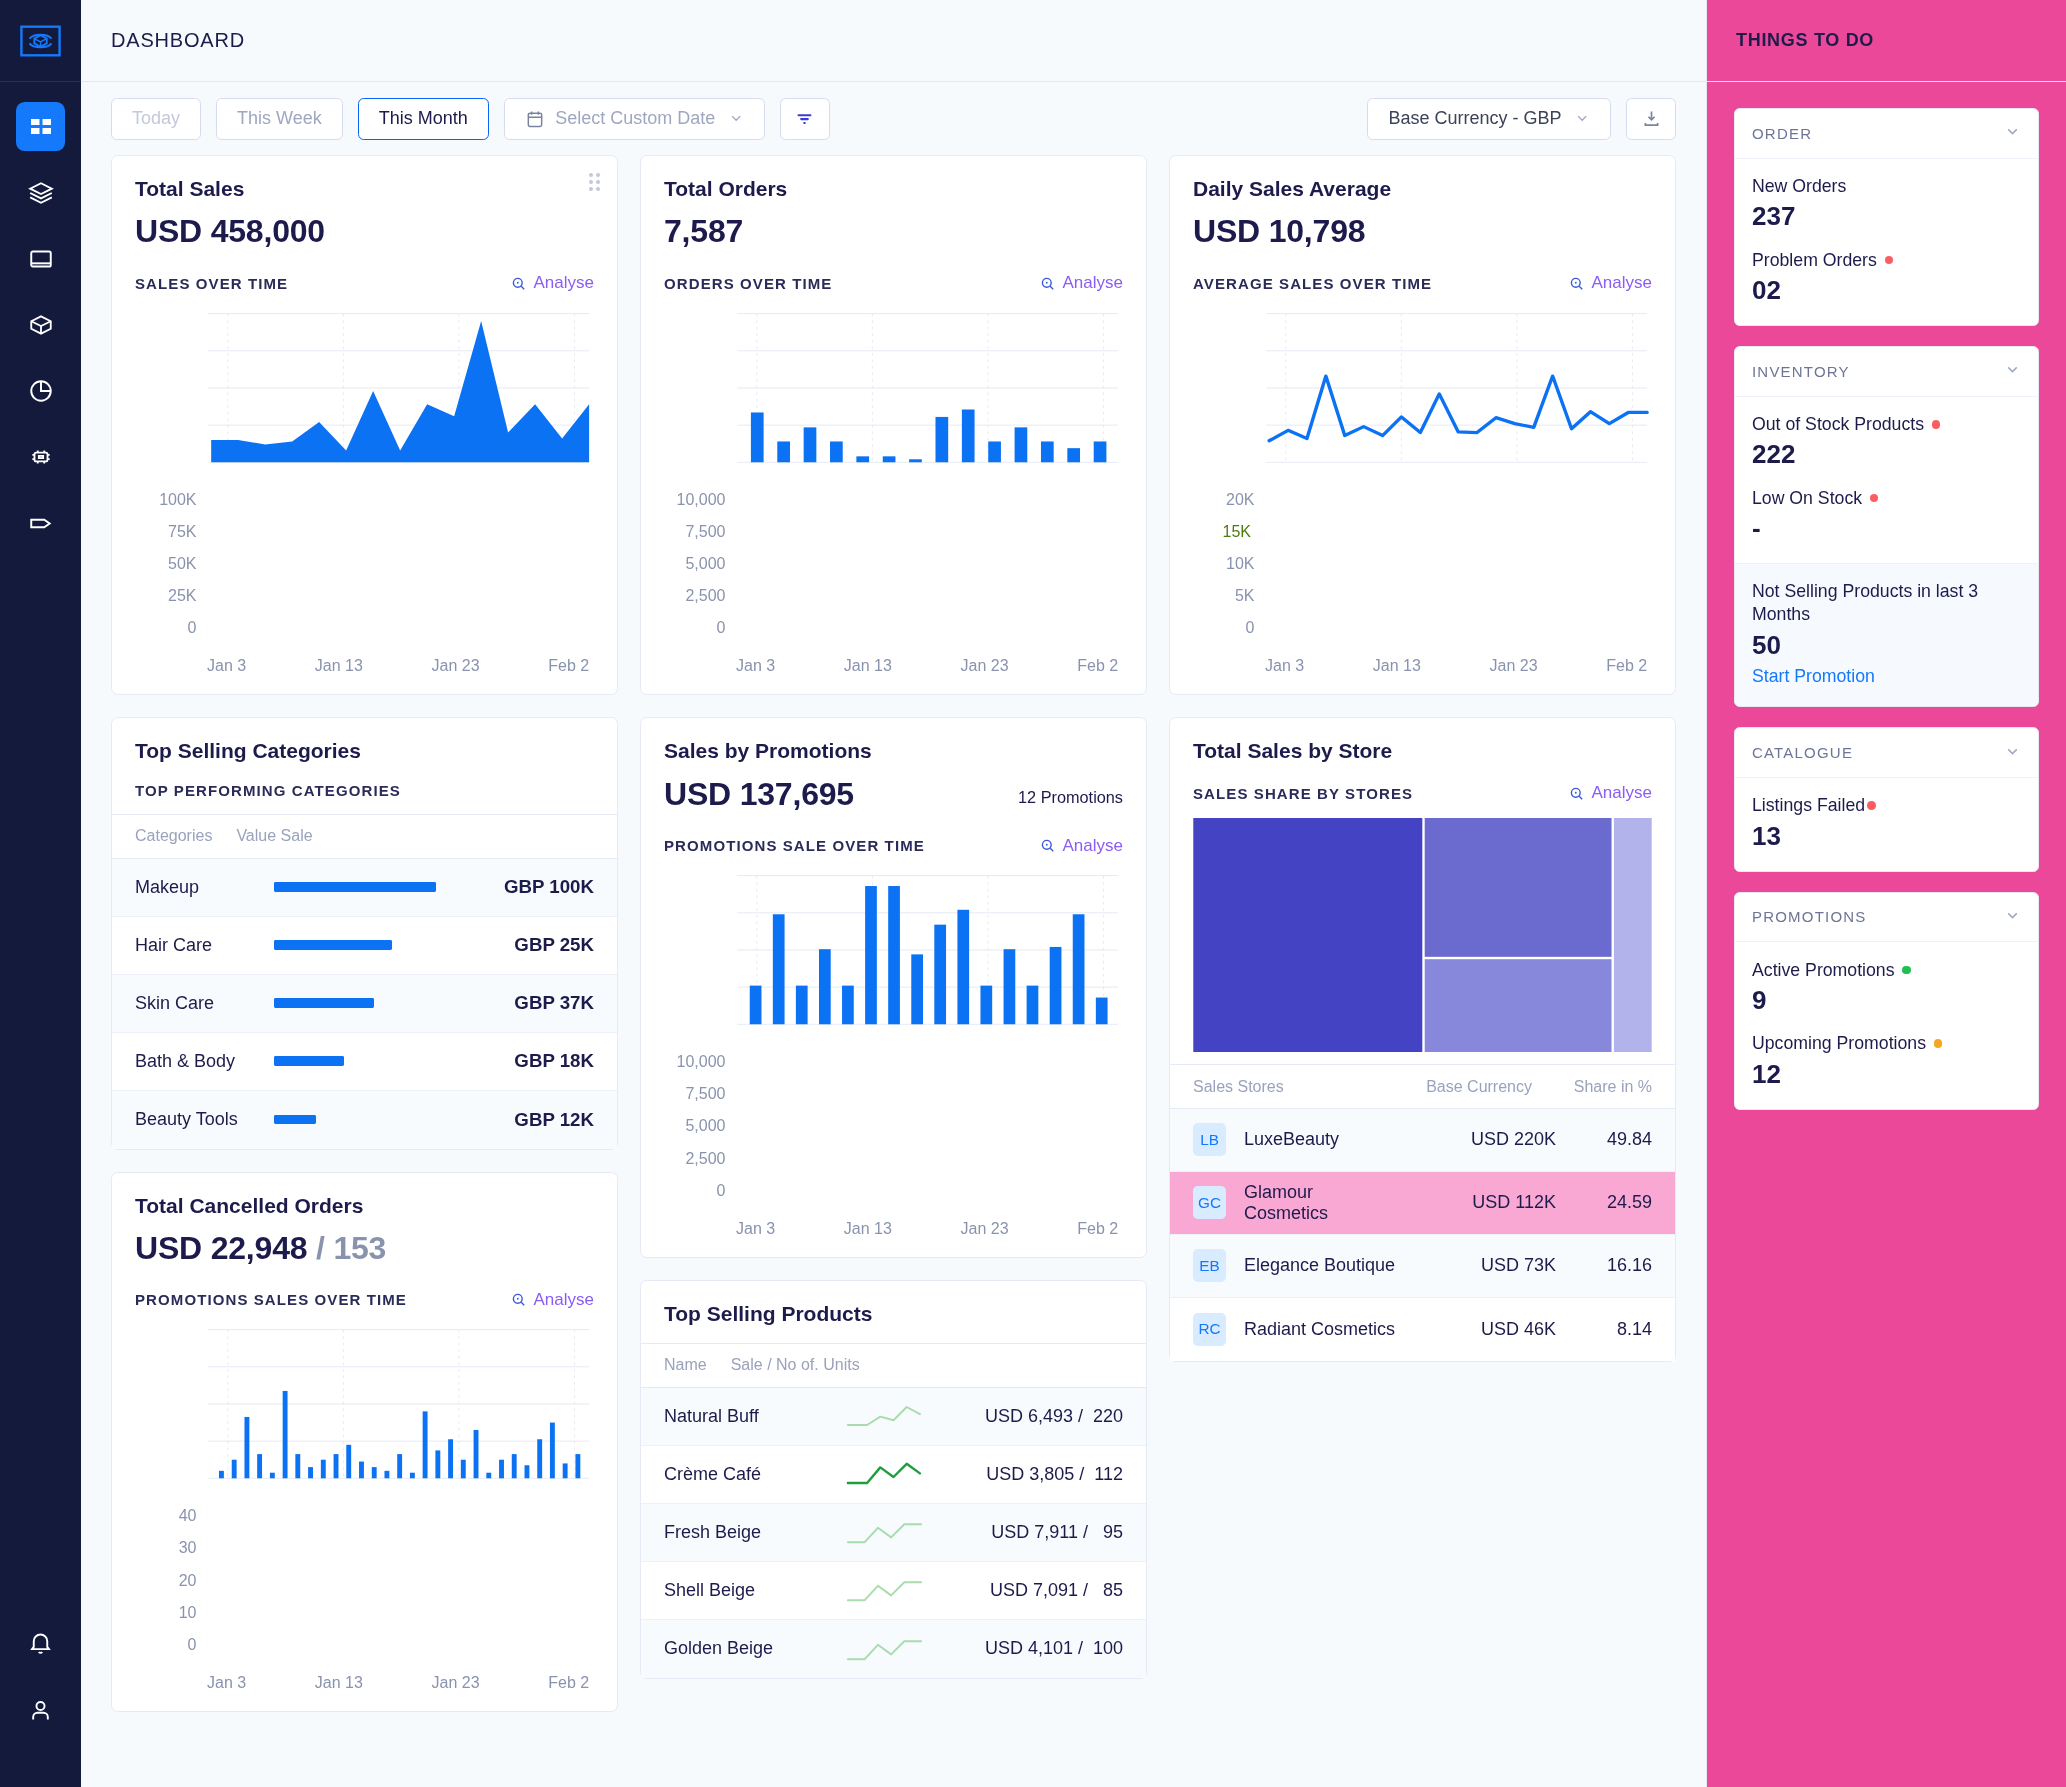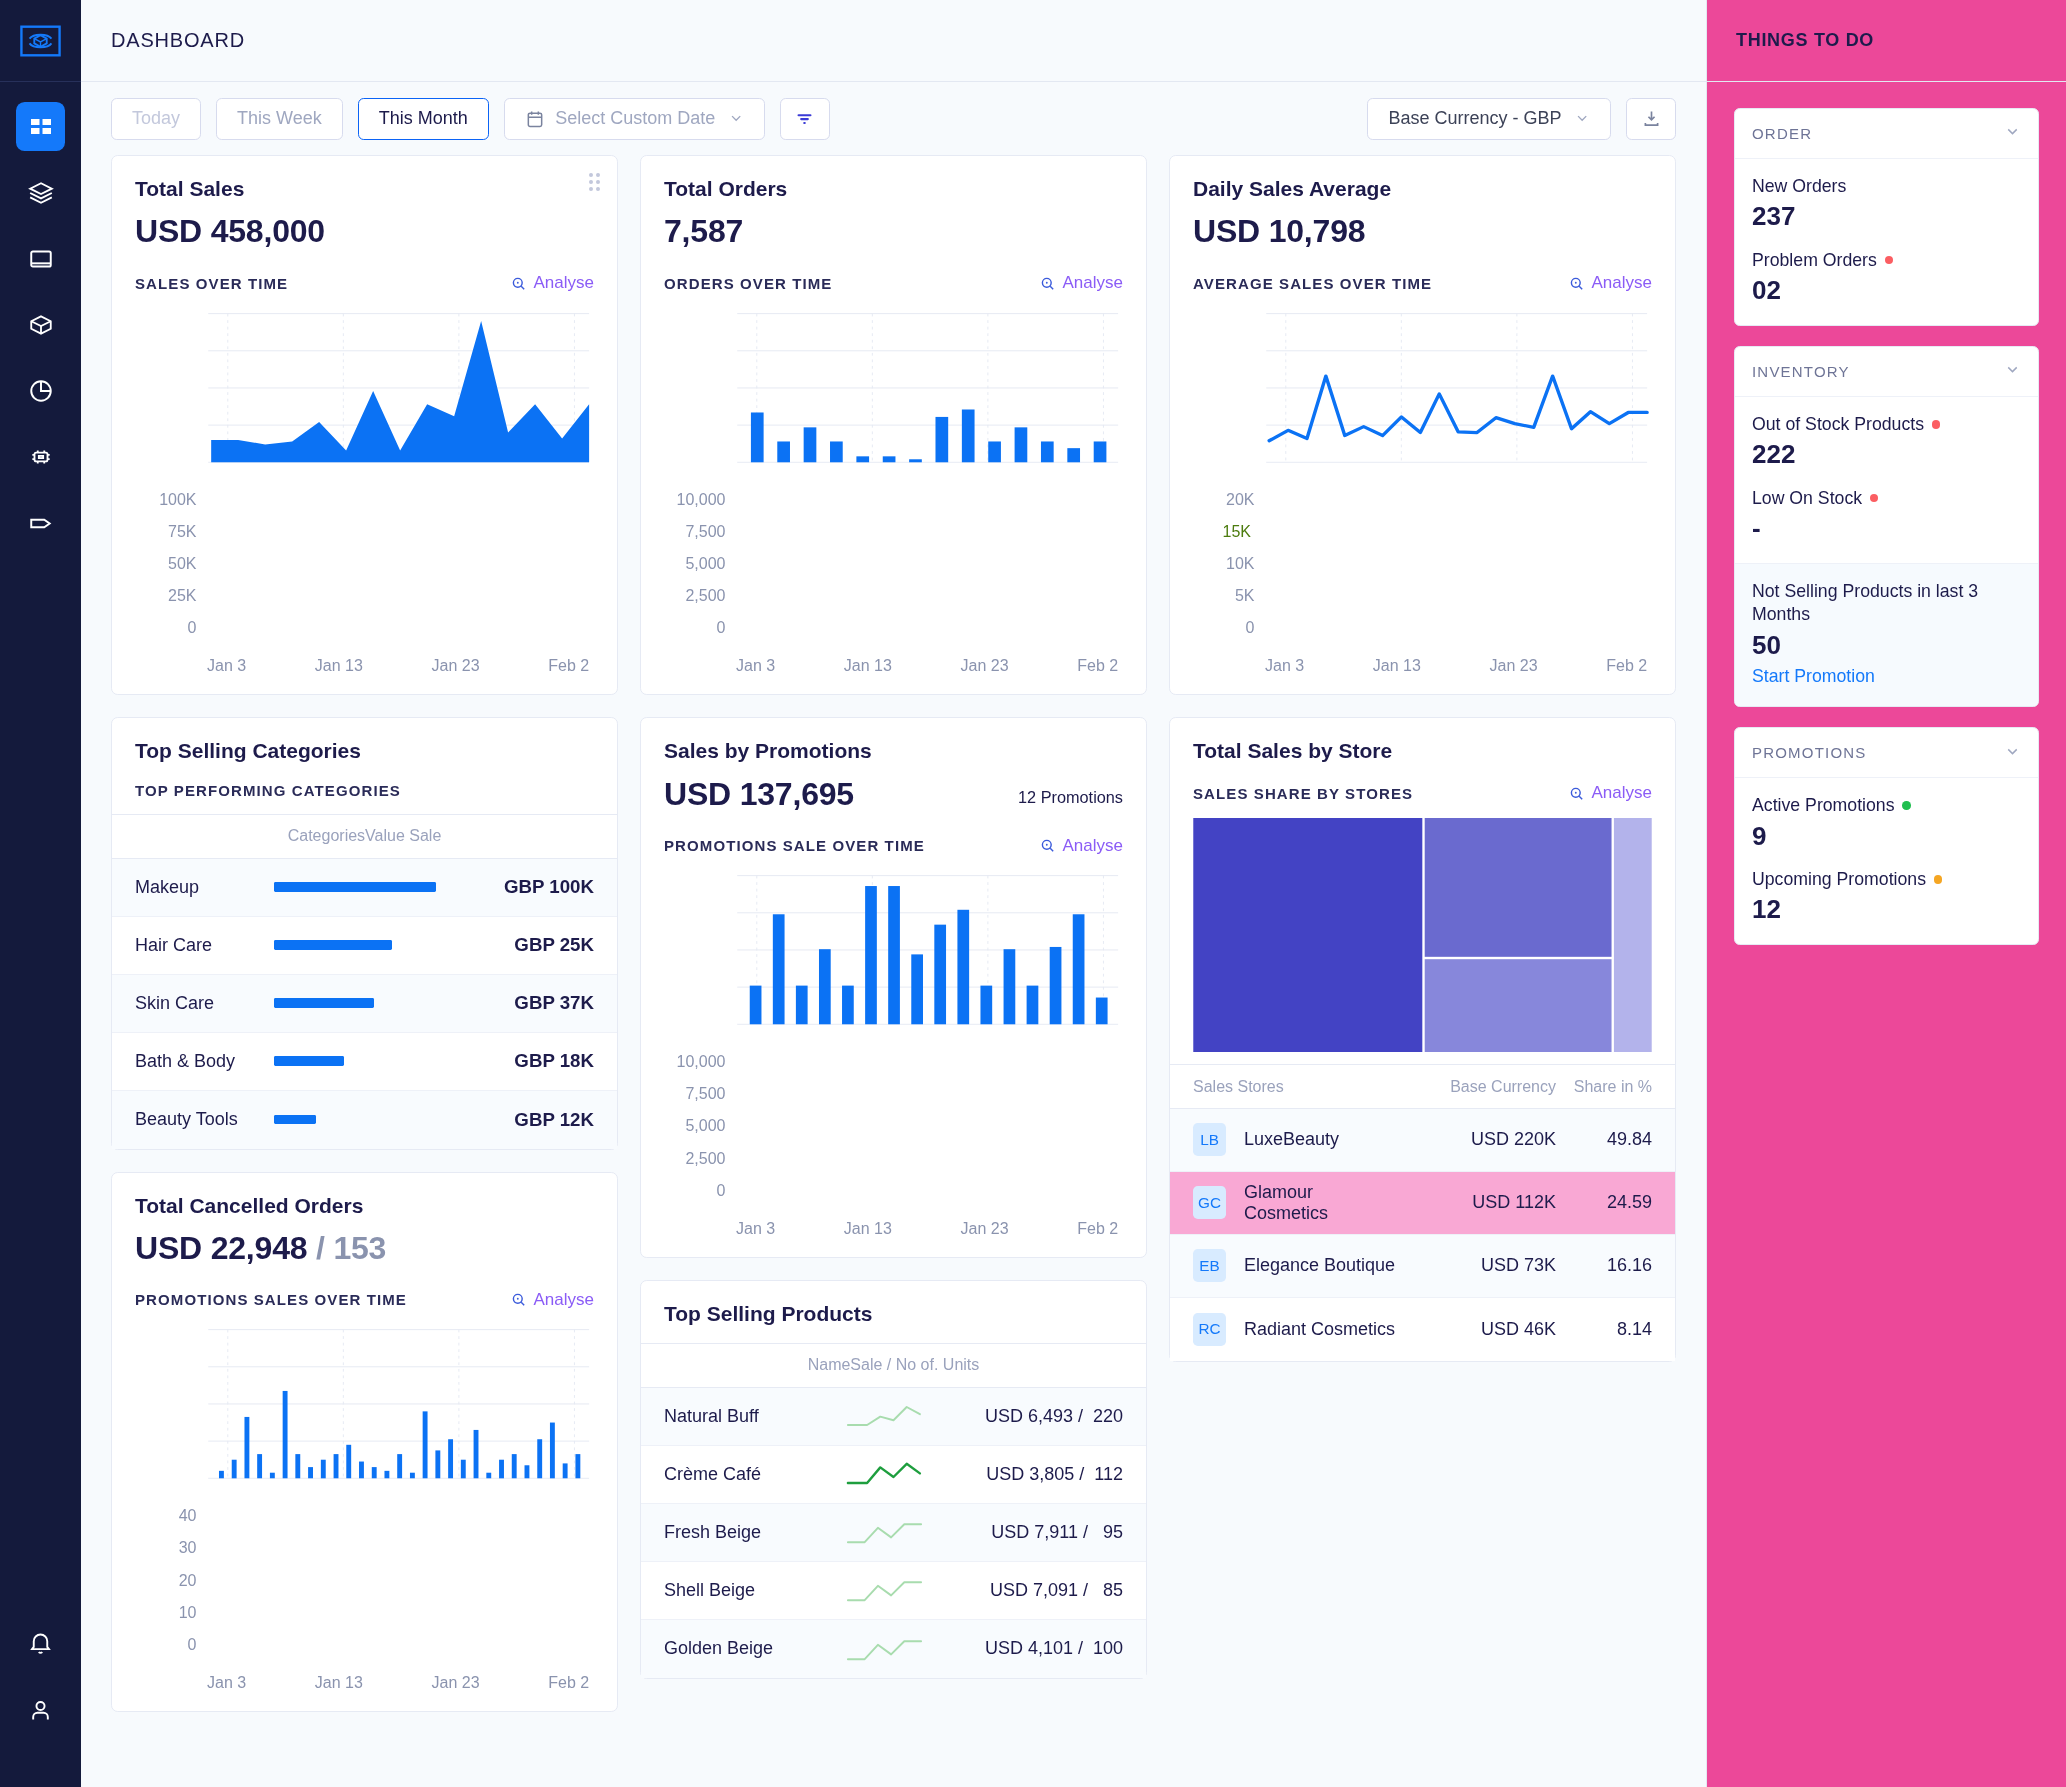--- a/index.html
+++ b/index.html
@@ -72,23 +72,23 @@
   .dot-grid i { width: 3.8px; height: 3.8px; background: #C3C8DC; border-radius: 50%; display: block; }
   .promo-count { font-size: 16.3px; color: #1D1B4B; }
 
   
   .chart-wrap { margin-top: 14.3px; position: relative; }
   .chart-svg { display: block; width: 100%; }
   .xaxis { display: flex; justify-content: space-between; font-size: 16px; color: #8A93AE; padding: 4.8px 4.8px 0 72px; }
 
   
   .tbl-head {
-    display: flex; align-items: center; justify-content: center;
+    display: flex; align-items: center; justify-content: flex-start;
     border-top: 1px solid #E6EAF4; border-bottom: 1px solid #E6EAF4;
-    padding: 12.4px 23px; font-size: 16px; color: #9AA2BC;
+    padding: 12.4px 23px; font-size: 16px; color: #9AA2BC; gap: 24px;
   }
   .row {
     display: flex; align-items: center; padding: 0 23px; height: 58px;
     border-bottom: 1px solid #EEF1F8; font-size: 18px; color: #1D1B4B;
   }
   .row.alt { background: #F8FBFE; }
   .row:last-child { border-bottom: none; }
   .cat-name { width: 139px; flex: 0 0 139px; }
   .cat-bar-cell { flex: 1; }
   .cat-bar { height: 9.6px; background: #0B72F4; border-radius: 1.4px; }
@@ -806,20 +806,37 @@
             </div>
           </div>
           <div class="panel-body highlight">
             <div class="stat-label">Not Selling Products in last 3 Months</div>
             <div class="stat-val">50</div>
             <div class="link">Start Promotion</div>
           </div>
         </div>
         <div class="panel">
           <div class="panel-head">
+            <span>CATALOGUE</span>
+            <span><svg width="17" height="17" viewBox="0 0 24 24" fill="none" stroke="#9FA7C0" stroke-width="2">
+                <path d="M6 9l6 6 6-6"></path>
+              </svg></span>
+          </div>
+          <div class="panel-body">
+            <div class="stat">
+              <div class="stat-label tight">
+                <span>Listings Failed</span>
+                <span class="sdot" style="background: rgb(251, 94, 98);"></span>
+              </div>
+              <div class="stat-val">13</div>
+            </div>
+          </div>
+        </div>
+        <div class="panel">
+          <div class="panel-head">
             <span>PROMOTIONS</span>
             <span><svg width="17" height="17" viewBox="0 0 24 24" fill="none" stroke="#9FA7C0" stroke-width="2">
                 <path d="M6 9l6 6 6-6"></path>
               </svg></span>
           </div>
           <div class="panel-body">
             <div class="stat">
               <div class="stat-label">
                 <span>Active Promotions</span>
                 <span class="sdot" style="background: rgb(33, 191, 80);"></span>

